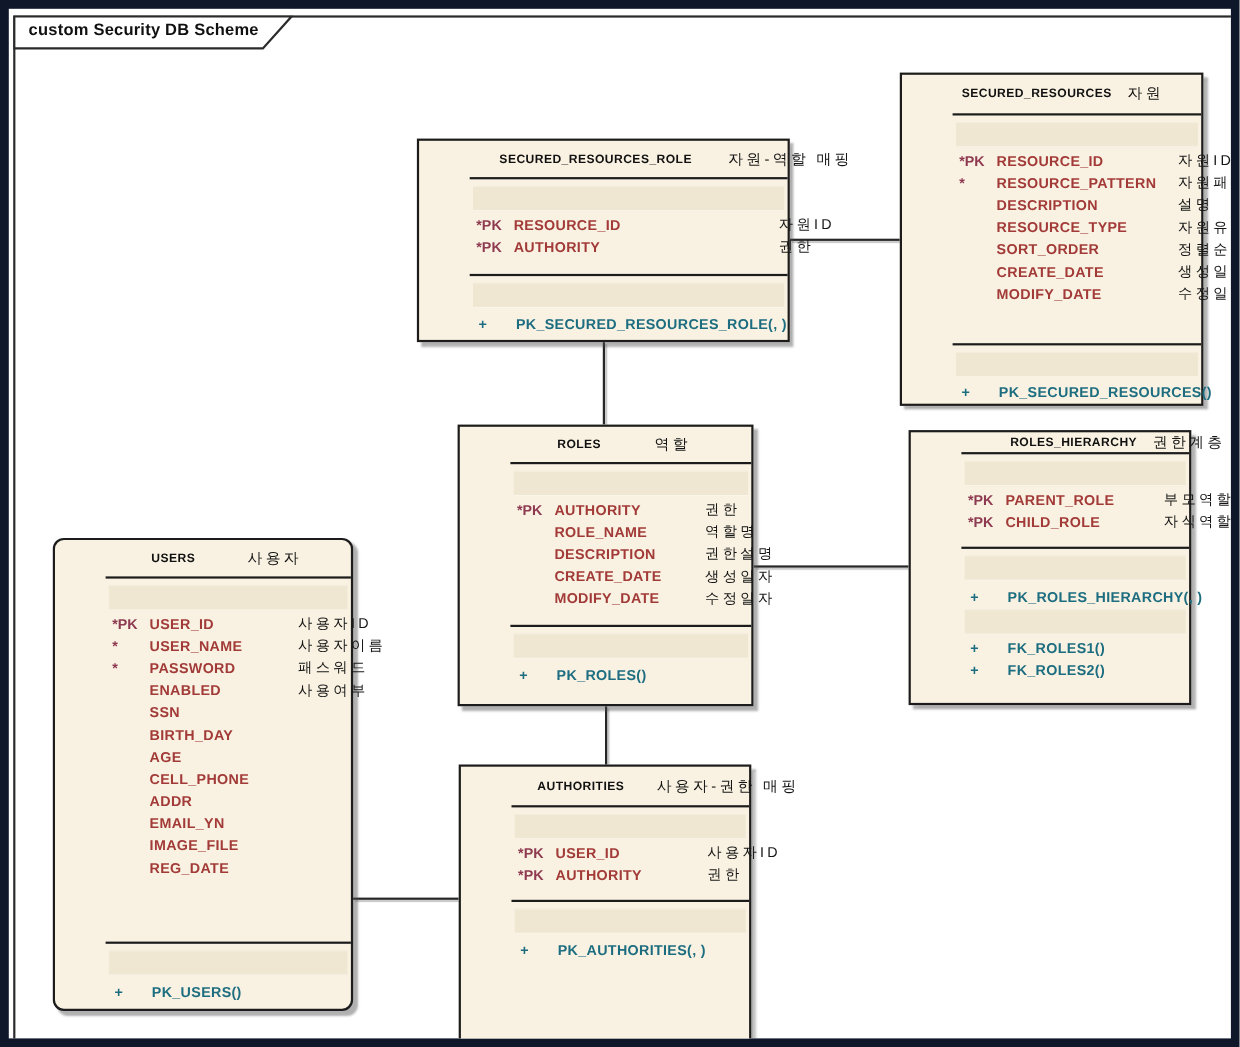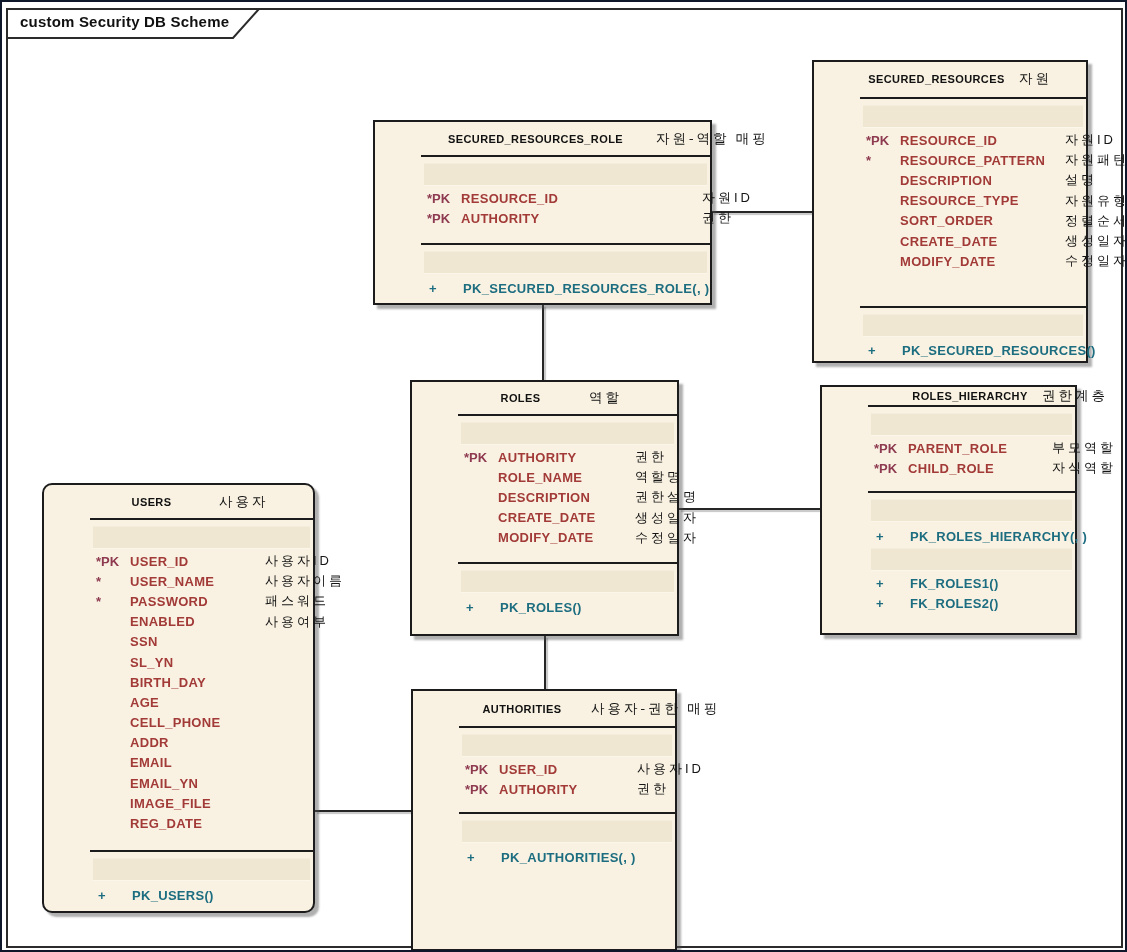--- a/index.html
+++ b/index.html
@@ -1,18 +1,18 @@
 <!DOCTYPE html>
 <html><head>
 <meta charset="utf-8">
 <style>
   html,body{margin:0;padding:0;background:#e8e8e8;}
   .screen{
     position:relative;width:1127px;height:952px;box-sizing:border-box;
-    background:#ffffff;border:2px solid #0f172a;overflow:hidden;
+    background:#ffffff;border:8px solid #0f172a;overflow:hidden;
     font-family:"Liberation Sans","DejaVu Sans",sans-serif;
   }
   .frame{
     position:absolute;left:4px;top:6px;width:1117px;height:940px;
     box-sizing:border-box;border:2px solid #2b2b2b;background:transparent;
   }
   .tab{position:absolute;left:4px;top:6px;width:258px;height:32px;}
   .tab svg{position:absolute;left:0;top:0;}
   .tab-label{
     position:absolute;left:14px;top:5px;font-weight:bold;font-size:15px;color:#101010;
@@ -21,21 +21,21 @@
   .entity{
     position:absolute;box-sizing:border-box;display:flex;flex-direction:column;
     background:#f9f2e2;border:2px solid #1c1c1c;
     box-shadow:4px 4px 2px rgba(80,80,80,.45);
   }
   .e-header{
     display:grid;grid-template-columns:34px var(--namecol) auto;
     align-items:center;padding-left:6px;overflow:visible;white-space:nowrap;
   }
   .e-title{font-weight:bold;font-size:11px;color:#111;text-align:center;letter-spacing:.4px;}
-  .e-kr{font-size:13.5px;color:#141414;letter-spacing:3px;font-family:Liberation Serif, serif;}
+  .e-kr{font-size:13.5px;color:#141414;letter-spacing:3px;}
   .sec{border-top:2px solid #1c1c1c;box-sizing:border-box;overflow:visible;margin-left:46px;}
   .sec.ops{flex:1;}
   .strip{height:21px;margin:6px 3px 0 3px;background:#f0e7d2;border-top:1px solid #f4eddd;border-bottom:1px solid #fbf6ea;}
   .rows{margin-top:2px;}
   .ops .rows{margin-top:4px;}
   .arow{display:grid;grid-template-columns:34px var(--namecol) auto;height:20.2px;align-items:center;padding-left:6px;white-space:nowrap;}
   .mk{font-weight:bold;font-size:13px;color:#8e3a50;}
   .fn{font-weight:bold;font-size:13px;color:#a23a38;letter-spacing:.3px;}
   .fl{font-size:13px;color:#151515;letter-spacing:3px;overflow:visible;}
   .orow{display:grid;grid-template-columns:34px auto;height:20.2px;align-items:center;padding-left:8px;white-space:nowrap;}
@@ -270,46 +270,36 @@
           <span class="fn">ENABLED</span>
           <span class="fl">사용여부</span>
         </div>
         <div class="arow">
           <span class="mk"></span>
           <span class="fn">SSN</span>
           <span class="fl"></span>
         </div>
         <div class="arow">
           <span class="mk"></span>
-          <span class="fn">SL_YN</span>
-          <span class="fl"></span>
-        </div>
-        <div class="arow">
-          <span class="mk"></span>
           <span class="fn">BIRTH_DAY</span>
           <span class="fl"></span>
         </div>
         <div class="arow">
           <span class="mk"></span>
           <span class="fn">AGE</span>
           <span class="fl"></span>
         </div>
         <div class="arow">
           <span class="mk"></span>
           <span class="fn">CELL_PHONE</span>
           <span class="fl"></span>
         </div>
         <div class="arow">
           <span class="mk"></span>
           <span class="fn">ADDR</span>
-          <span class="fl"></span>
-        </div>
-        <div class="arow">
-          <span class="mk"></span>
-          <span class="fn">EMAIL</span>
           <span class="fl"></span>
         </div>
         <div class="arow">
           <span class="mk"></span>
           <span class="fn">EMAIL_YN</span>
           <span class="fl"></span>
         </div>
         <div class="arow">
           <span class="mk"></span>
           <span class="fn">IMAGE_FILE</span>

